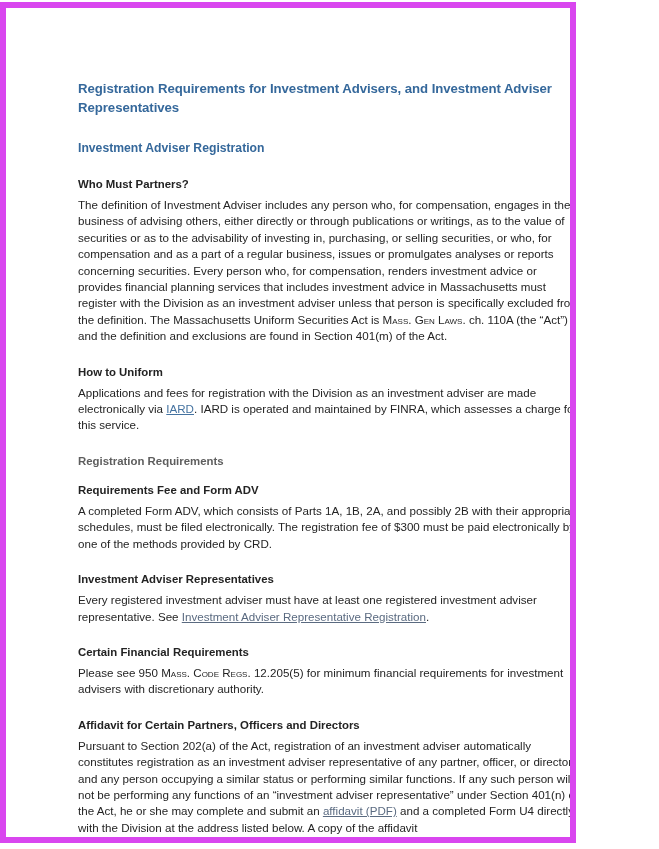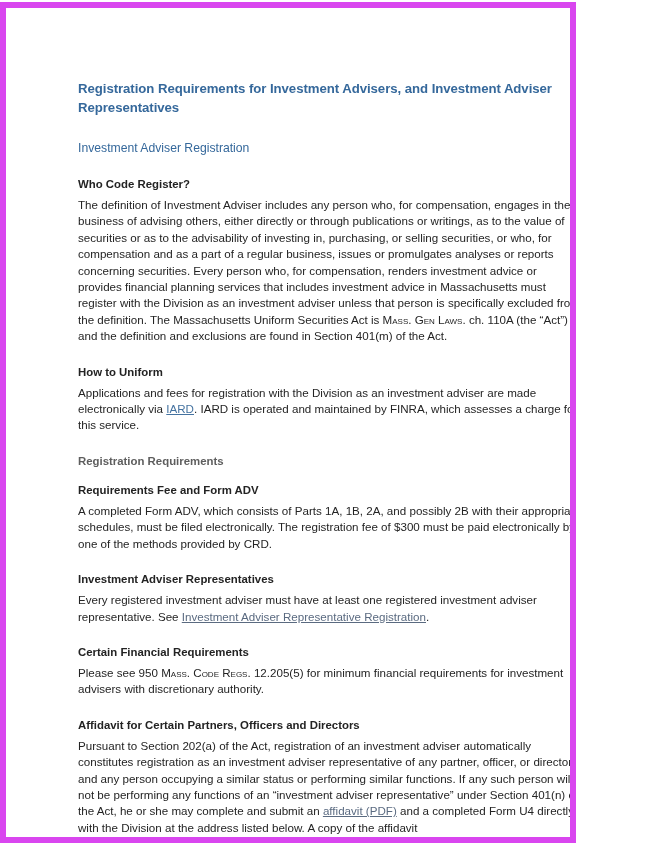--- a/index.html
+++ b/index.html
@@ -40,21 +40,21 @@
     font-weight: bold;
     line-height: 18.5px;
     letter-spacing: -0.05px;
     margin: 0 0 0 0;
   }
 
   
   .section-heading {
     color: #35689b;
     font-size: 12.2px;
-    font-weight: normal;
+    font-weight: bold;
     line-height: 17px;
     margin: 23px 0 0 0;
   }
 
   
   .subheading-light {
     color: #5e5e5e;
     font-size: 11.4px;
     font-weight: bold;
     line-height: 16px;
@@ -104,21 +104,21 @@
 </head>
 <body>
 
 <div class="page-sheet">
   <div class="page-content">
 
     <h1 class="doc-title">Registration Requirements for Investment Advisers, and Investment Adviser Representatives</h1>
 
     <h2 class="section-heading">Investment Adviser Registration</h2>
 
-    <h3 class="subheading-dark">Who Code Register?</h3>
+    <h3 class="subheading-dark">Who Must Partners?</h3>
 
     <p class="body-text">
       <span>The definition of Investment Adviser includes any person who, for compensation, engages in the business of advising others, either directly or through publications or writings, as to the value of securities or as to the advisability of investing in, purchasing, or selling securities, or who, for compensation and as a part of a regular business, issues or promulgates analyses or reports concerning securities. Every person who, for compensation, renders investment advice or provides financial planning services that includes investment advice in Massachusetts must register with the Division as an investment adviser unless that person is specifically excluded from the definition. The Massachusetts Uniform Securities Act is </span><span class="smallcaps">Mass. Gen Laws.</span><span> ch. 110A (the “Act”) and the definition and exclusions are found in Section 401(m) of the Act.</span>
     </p>
 
     <h3 class="subheading-dark">How to Uniform</h3>
 
     <p class="body-text">
       <span>Applications and fees for registration with the Division as an investment adviser are made electronically via </span><a href="#" class="doc-link">IARD</a><span>. IARD is operated and maintained by FINRA, which assesses a charge for this service.</span>
     </p>

